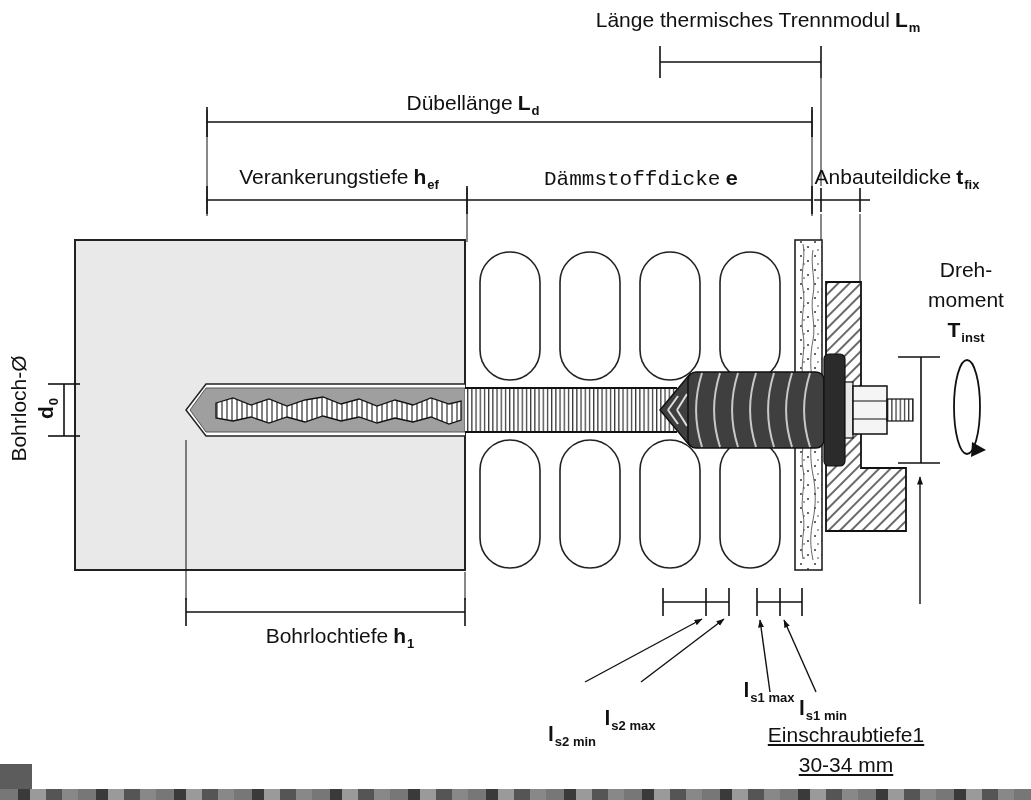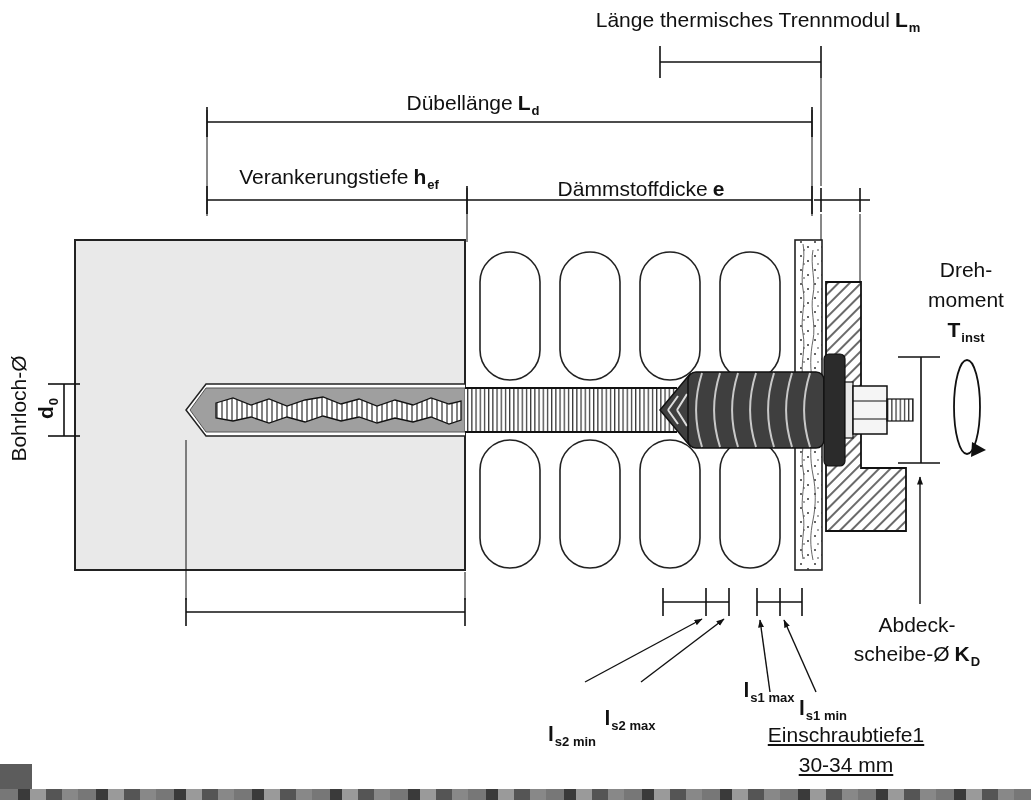--- a/index.html
+++ b/index.html
@@ -9,21 +9,21 @@
   }
   svg{position:absolute;left:0;top:0;}
   .lbl{position:absolute;font-size:21px;line-height:27px;white-space:nowrap;color:#111;}
   .center{transform:translateX(-50%);text-align:center;}
   .lbl b{font-weight:700;margin-left:5px;}
   .lbl .nomargin b{margin-left:0;}
   .sub{font-size:0.62em;font-weight:700;position:relative;top:0.35em;margin-left:1px;}
   #lab-trennmodul{left:758px;top:6px;}
   #lab-duebel{left:473px;top:89px;}
   #lab-verank{left:339px;top:163px;}
-  #lab-daemm{left:641px;top:175px;}
+  #lab-daemm{left:641px;top:166px;font-family:Liberation Mono, monospace;}
   #lab-anbau{left:897px;top:163px;}
   #lab-drehmoment{left:966px;top:255px;line-height:30px;}
   #lab-bohrlochtiefe{left:340px;top:622px;}
   #lab-abdeck{left:917px;top:610px;line-height:29px;}
   #lab-ls2min{left:572px;top:720px;}
   #lab-ls2max{left:630px;top:704px;}
   #lab-ls1max{left:769px;top:676px;}
   #lab-ls1min{left:823px;top:694px;}
   #lab-ein2{left:640px;top:720px;line-height:30px;}
   #lab-ein1{left:846px;top:720px;line-height:30px;text-decoration:underline;}
@@ -212,37 +212,35 @@
 </svg>
 
   <div class="lbl center" id="lab-trennmodul"><span>Länge thermisches Trennmodul</span><b>L</b><span class="sub">m</span></div>
 
   <div class="lbl center" id="lab-duebel"><span>Dübellänge</span><b>L</b><span class="sub">d</span></div>
 
   <div class="lbl center" id="lab-verank"><span>Verankerungstiefe</span><b>h</b><span class="sub">ef</span></div>
 
   <div class="lbl center" id="lab-daemm"><span>Dämmstoffdicke</span><b>e</b></div>
 
+  <div class="lbl center" id="lab-anbau"><span>Anbauteildicke</span><b>t</b><span class="sub">fix</span></div>
 
   <div class="lbl" id="lab-bohrloch">
     <div>Bohrloch-Ø</div>
     <div class="nomargin"><b style="margin-left:0">d</b><span class="sub">0</span></div>
   </div>
 
   <div class="lbl center" id="lab-drehmoment">
     <div>Dreh-</div>
     <div>moment</div>
     <div><b style="margin-left:0">T</b><span class="sub">inst</span></div>
   </div>
 
-
-  <div class="lbl center" id="lab-abdeck">
-    <div>Abdeck-</div>
-    <div><span>scheibe-Ø</span><b>K</b><span class="sub">D</span></div>
-  </div>
+  <div class="lbl center" id="lab-bohrlochtiefe"><span>Bohrlochtiefe</span><b>h</b><span class="sub">1</span></div>
+
 
   <div class="lbl center" id="lab-ls2min"><b style="margin-left:0">l</b><span class="sub">s2 min</span></div>
 
   <div class="lbl center" id="lab-ls2max"><b style="margin-left:0">l</b><span class="sub">s2 max</span></div>
 
   <div class="lbl center" id="lab-ls1max"><b style="margin-left:0">l</b><span class="sub">s1 max</span></div>
 
   <div class="lbl center" id="lab-ls1min"><b style="margin-left:0">l</b><span class="sub">s1 min</span></div>
 
   <div class="lbl center" id="lab-ein2">

